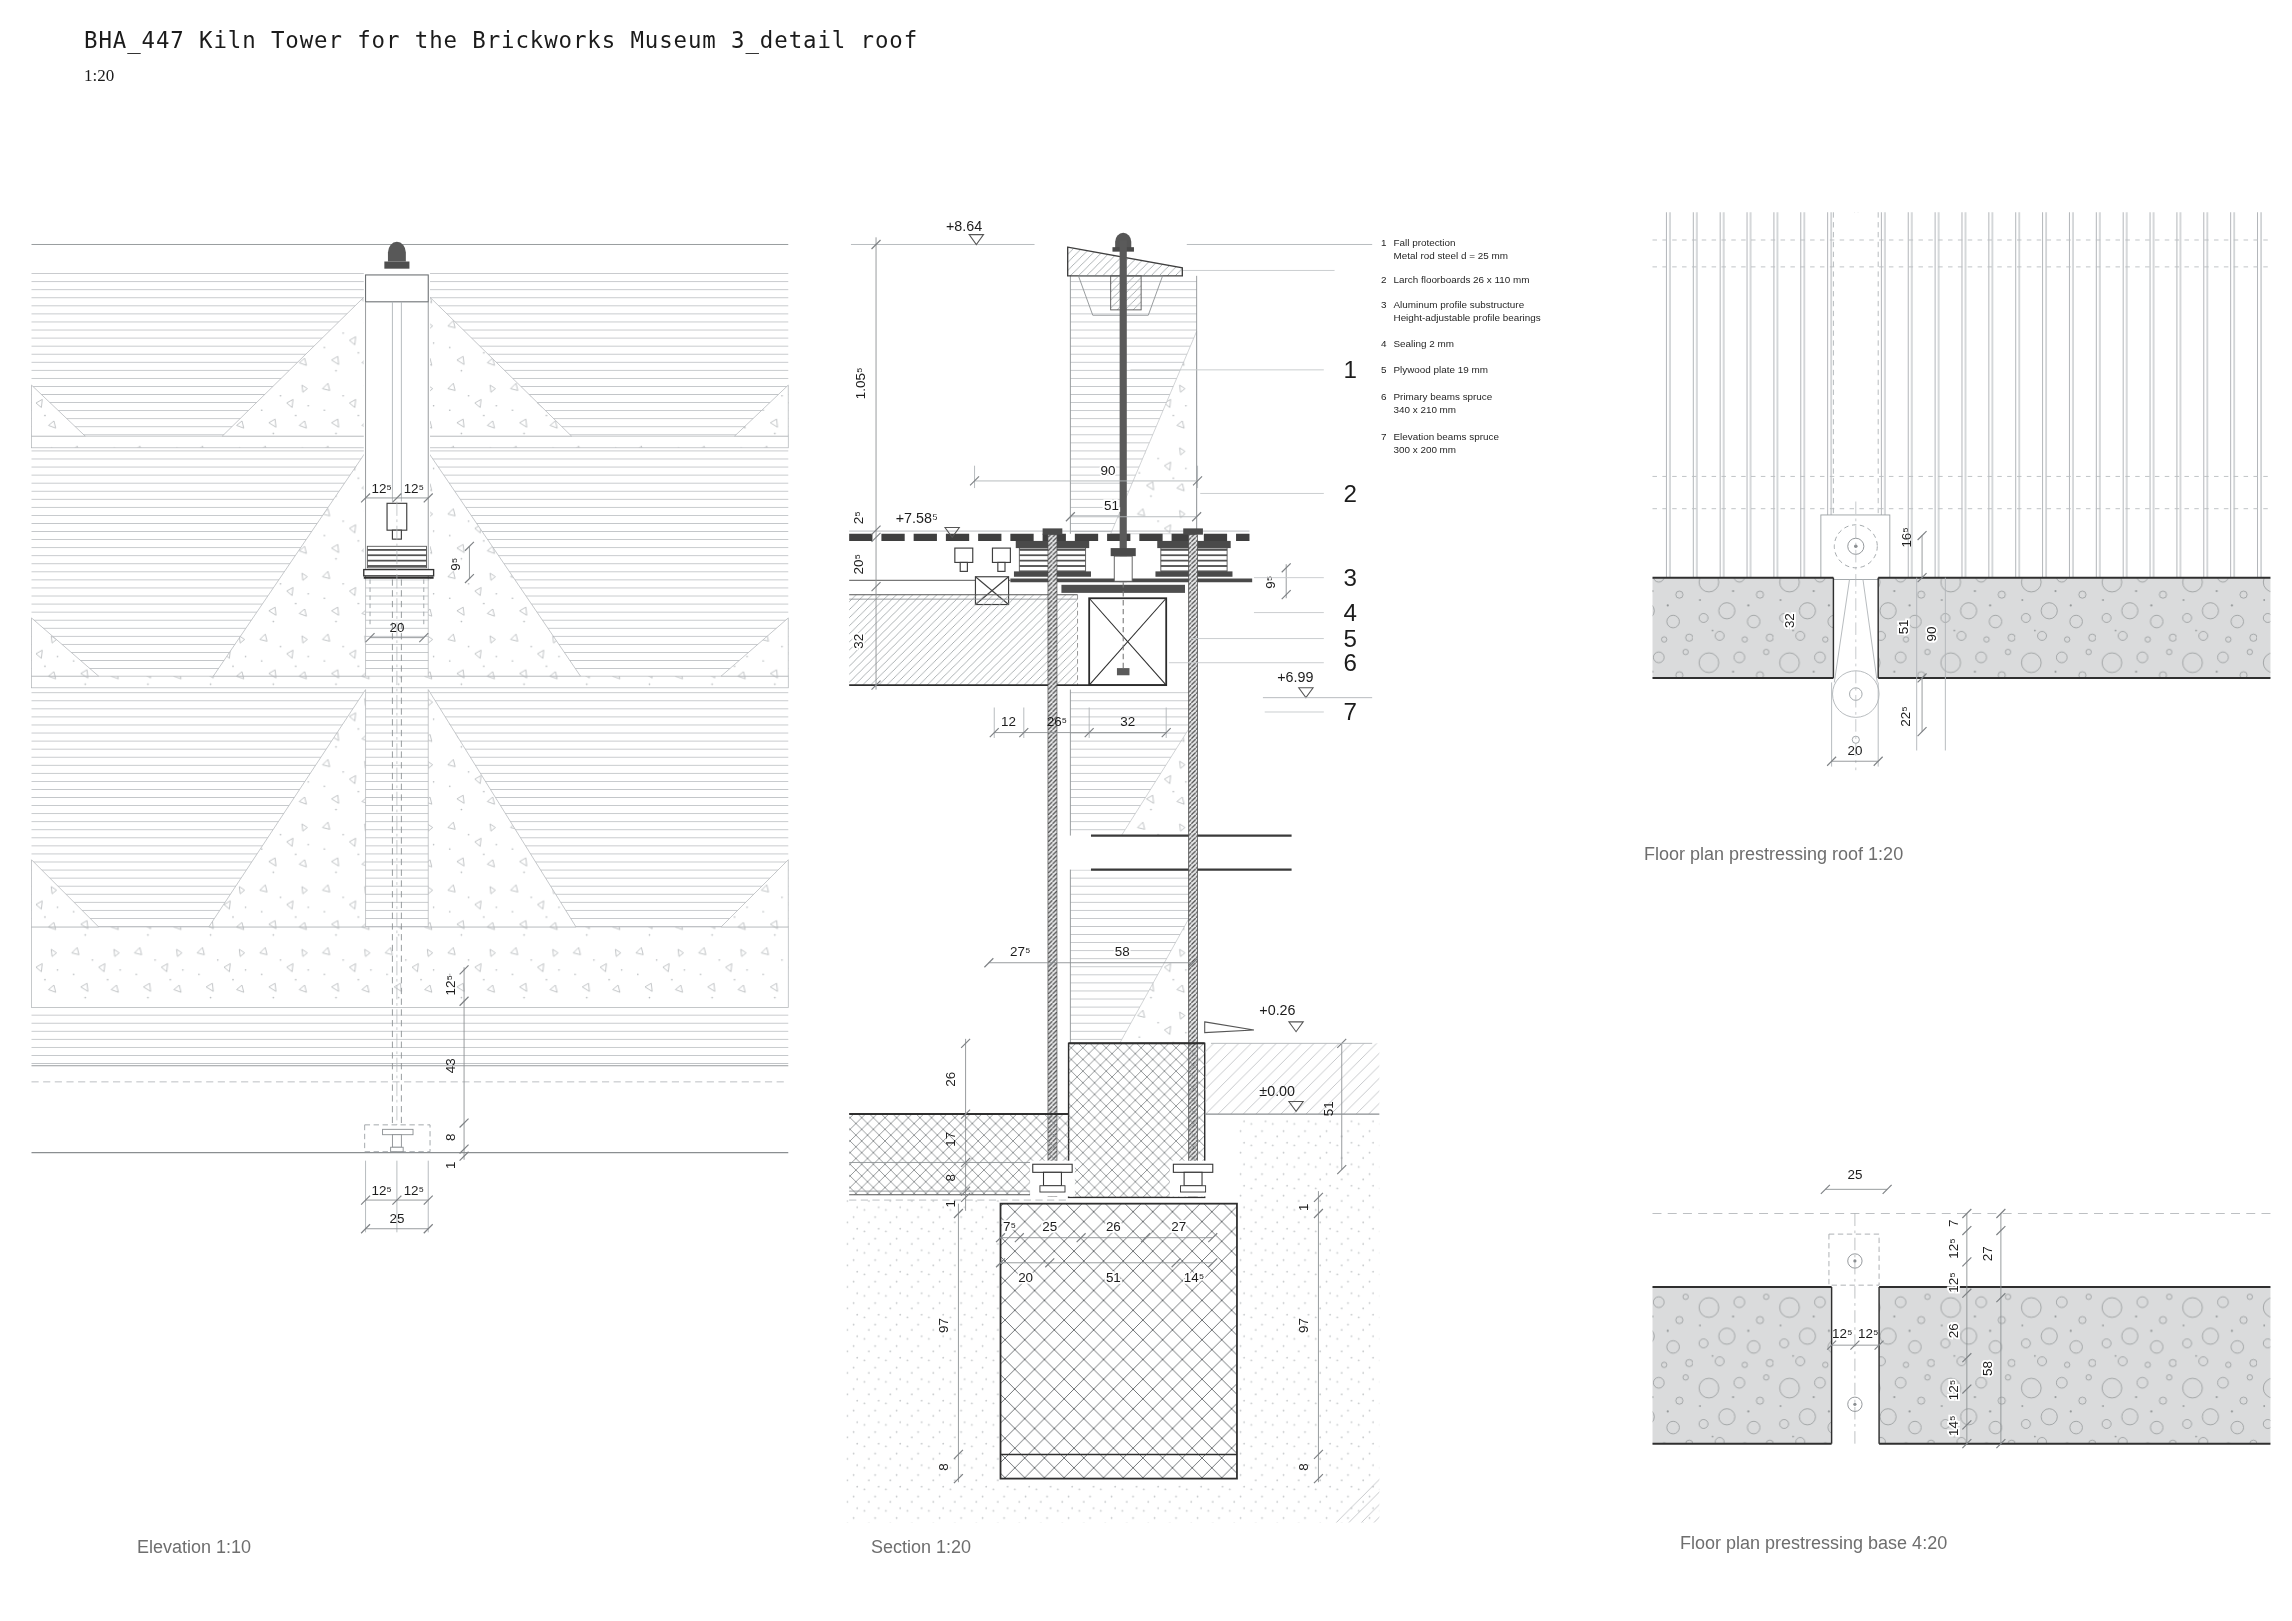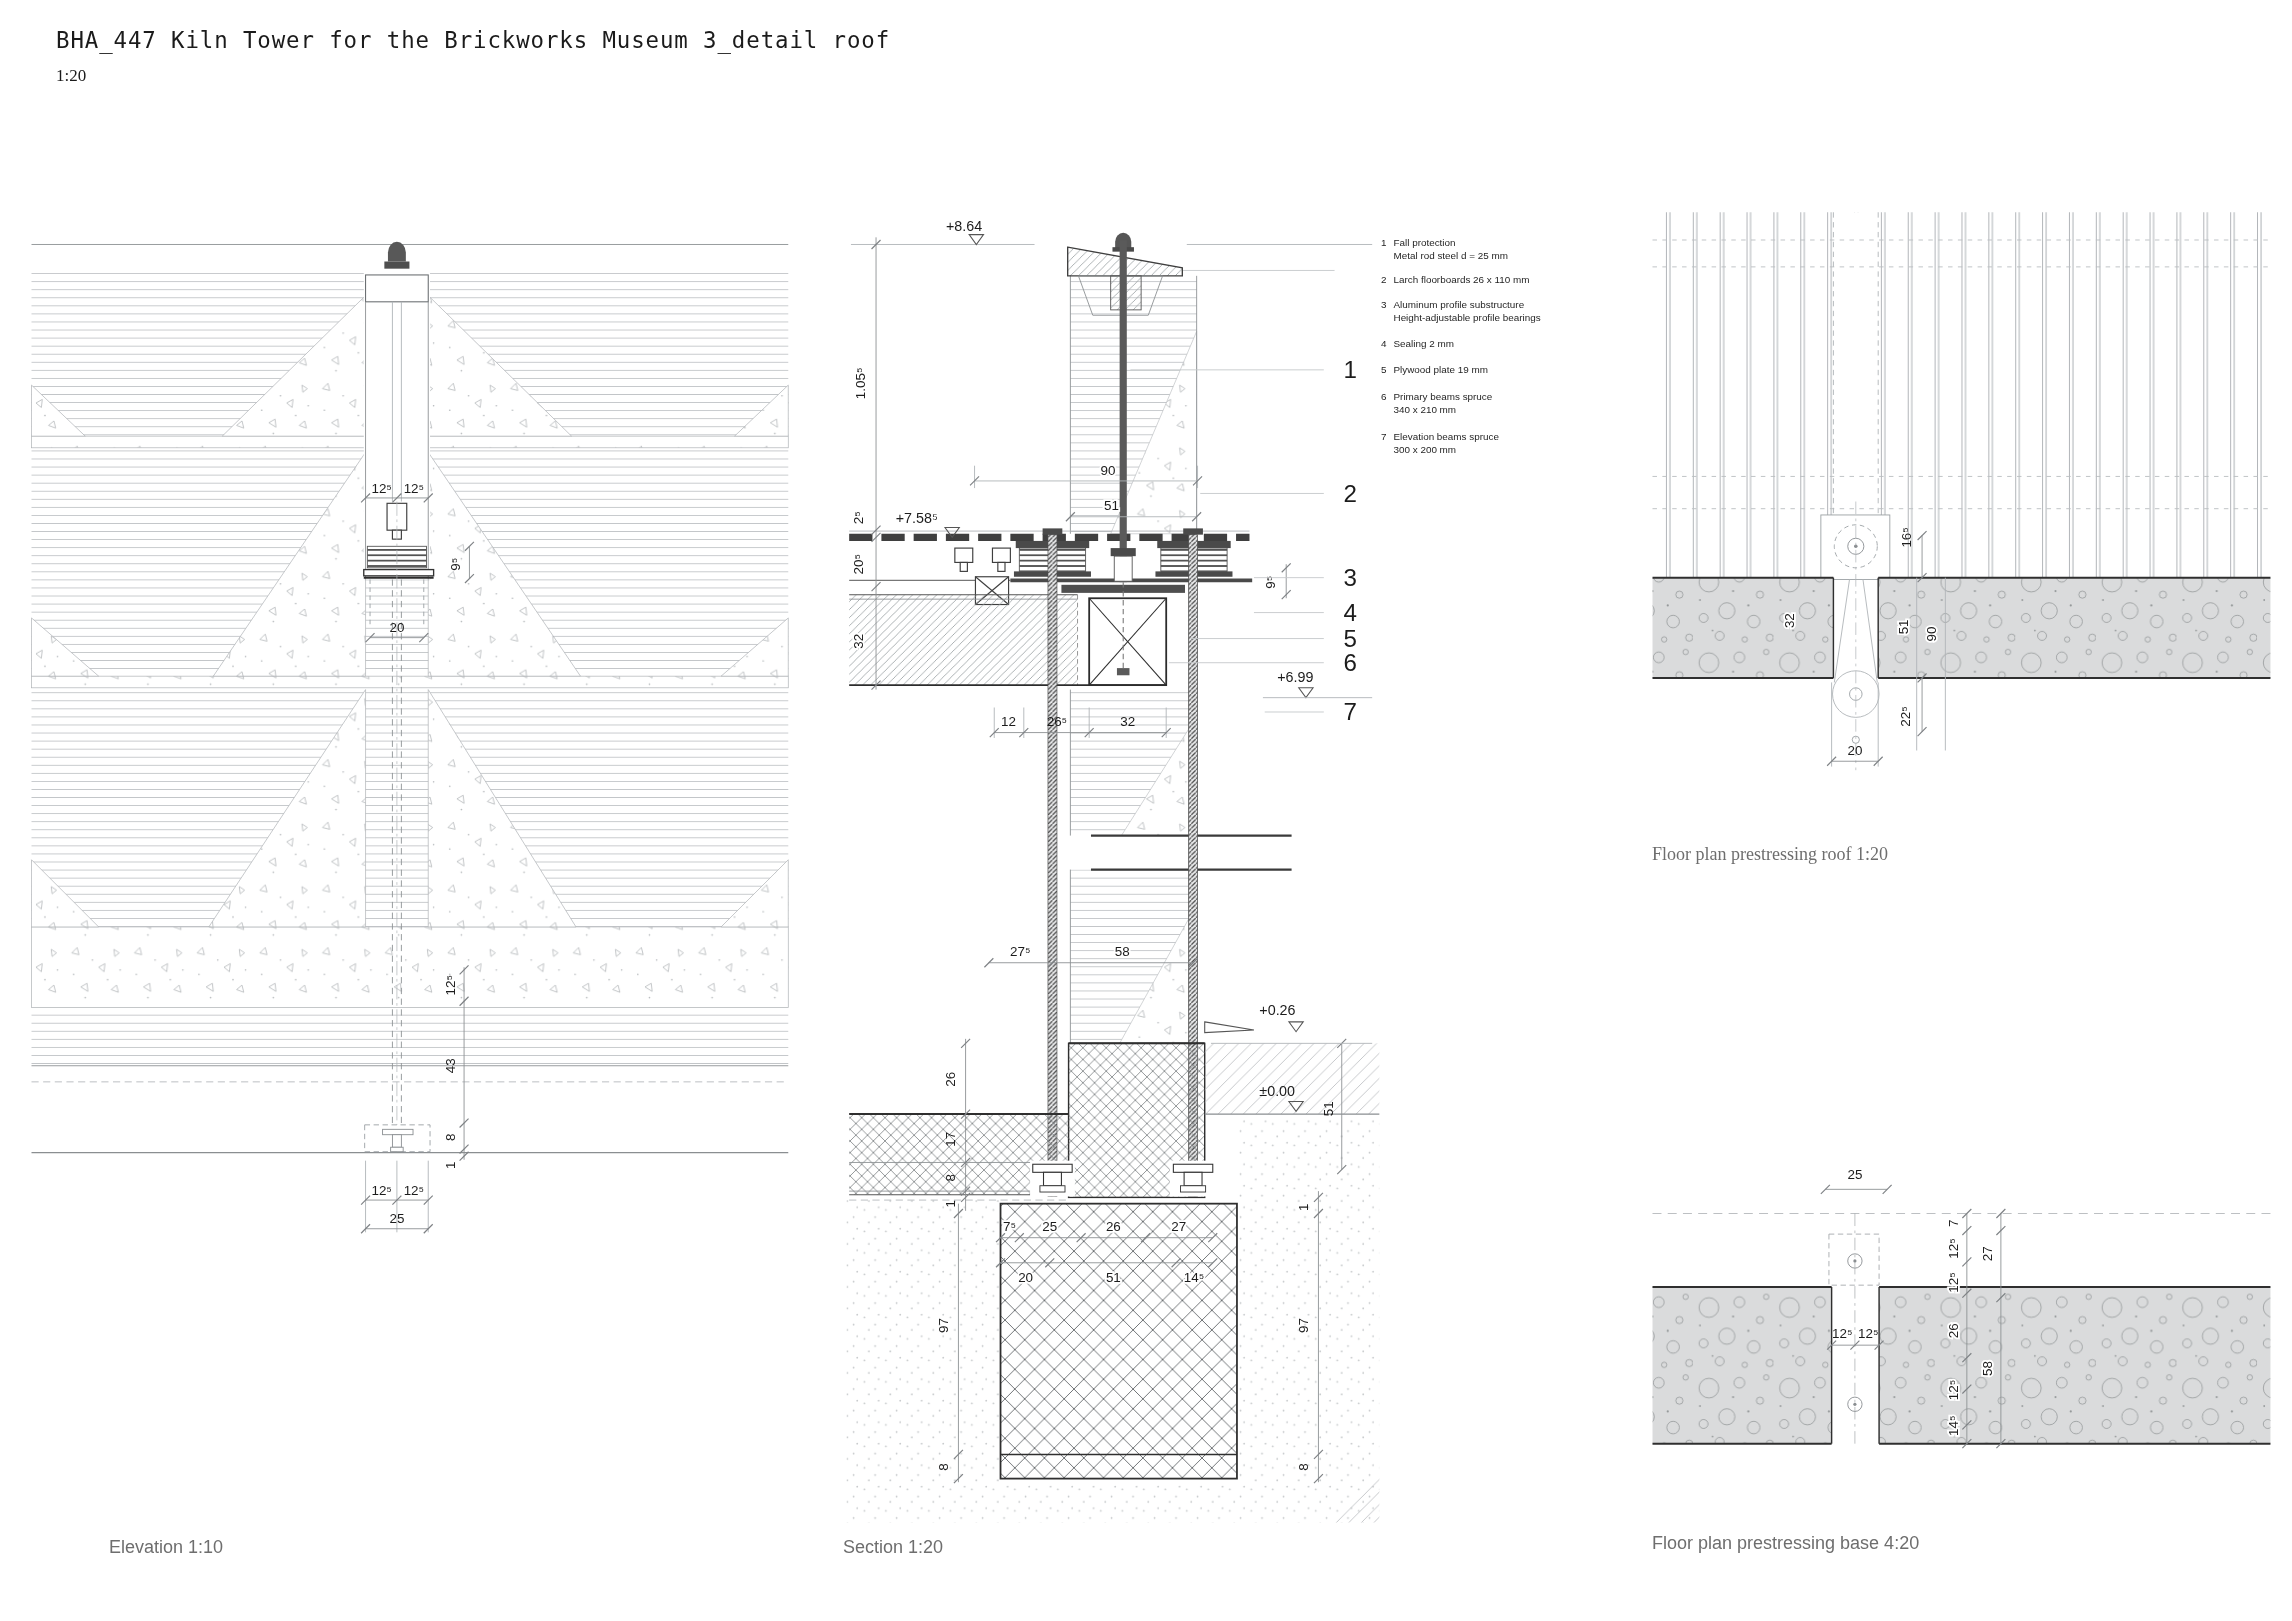--- a/index.html
+++ b/index.html
@@ -1,26 +1,26 @@
 <!DOCTYPE html>
 <html style="font-size:14.3px"><head>
 <meta charset="utf-8">
 <style>
   html,body{margin:0;padding:0;background:#fff;}
   body{width:2293px;height:1621px;position:relative;overflow:hidden;
        font-family:"Liberation Sans",sans-serif;}
-  .abs{position:absolute;}
+  .abs{position:absolute;margin-left:28px;}
   #title{left:56px;top:27px;font-family:"DejaVu Sans Mono",monospace;
          font-size:22.4px;letter-spacing:0.9px;color:#1b1b1b;white-space:nowrap;}
   #scale{left:56px;top:66px;font-family:Liberation Serif, serif;
          font-size:17px;color:#1b1b1b;}
   .caption{font-size:18px;color:#6e6e6e;white-space:nowrap;}
   #cap-elev{left:109px;top:1537px;}
   #cap-sect{left:843px;top:1537px;text-align:center;}
-  #cap-roof{left:1652px;top:844px;font-family:Liberation Serif, serif;}
+  #cap-roof{left:1616px;top:844px;}
   #cap-base{left:1652px;top:1533px;}
   .lg{position:absolute;display:grid;grid-template-columns:12.5px auto;
       font-size:9.9px;line-height:13px;color:#1f1f1f;white-space:nowrap;}
   .lg .n{text-align:left;}
   svg{position:absolute;left:0;top:0;}
   svg text{font-family:"Liberation Sans",sans-serif;fill:#1c1c1c;}
   .dim{font-size:15px;}
   .lvl{font-size:16px;}
   .callout{font-size:27px;}
   .halo{paint-order:stroke;stroke:#ffffff;stroke-width:4px;}

